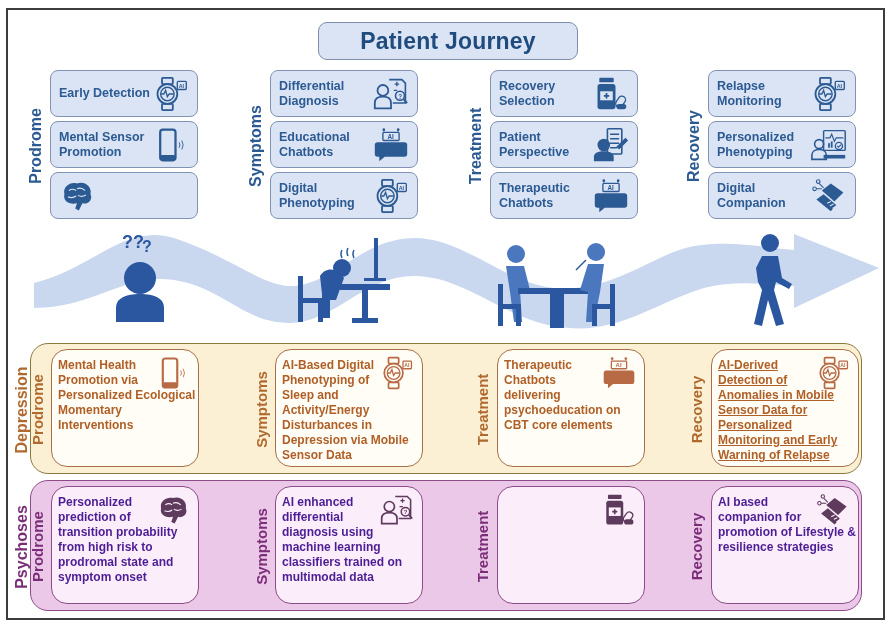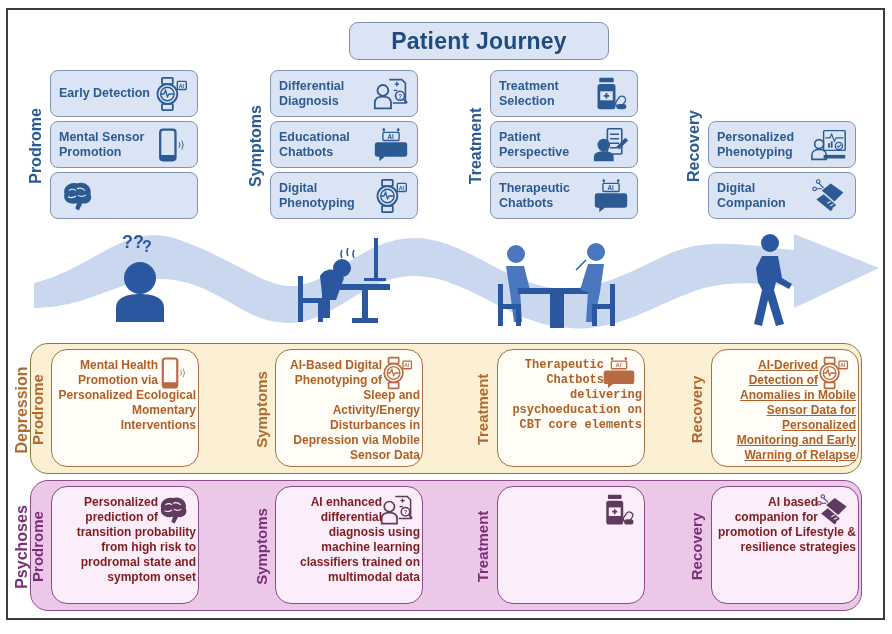--- a/index.html
+++ b/index.html
@@ -7,21 +7,21 @@
   body { font-family: "Liberation Sans", "DejaVu Sans", sans-serif; position: relative; }
 
   .frame {
     position: absolute; left: 6px; top: 8px; width: 879px; height: 612px;
     border: 2px solid #3c3c3c; background: #ffffff;
   }
 
   .title-box {
     position: absolute; left: 318px; top: 22px; width: 260px; height: 38px;
     background: #dbe4f4; border: 1.5px solid #7f8fb0; border-radius: 9px;
-    display: flex; align-items: center; justify-content: center; margin-left: 31px;
+    display: flex; align-items: center; justify-content: center;
   }
   .title-text { color: #1f4b7e; font-weight: bold; font-size: 23px; letter-spacing: 0.2px; }
 
   
   .stage { position: absolute; top: 70px; width: 160px; height: 152px; }
   .stage-label {
     position: absolute; left: -27px; top: 0; width: 26px; height: 152px;
     display: flex; align-items: center; justify-content: center;
   }
   .stage-label span {
@@ -59,24 +59,24 @@
   .psy-color { color: #7b2e78; }
 
   .sub-label {
     position: absolute; width: 24px; height: 120px;
     display: flex; align-items: center; justify-content: center;
   }
   .sub-label span { display: block; transform: rotate(-90deg); white-space: nowrap; font-weight: bold; font-size: 15px; }
 
   .dcard {
     position: absolute; width: 148px; height: 118px; border-radius: 16px;
-    padding: 8px 2px 6px 6px; font-weight: bold; font-size: 12px; line-height: 15px; text-align: right;
+    padding: 8px 2px 6px 6px; font-weight: bold; font-size: 12px; line-height: 15px;
   }
   .dcard-dep { background: #fffdf5; border: 1.5px solid #a87048; color: #b05f26; }
-  .dcard-psy { background: #fbeefa; border: 1.5px solid #8d4b8a; color: #7f1d1d; }
+  .dcard-psy { background: #fbeefa; border: 1.5px solid #8d4b8a; color: #4c1d95; }
   .dcard .dico { position: absolute; right: 8px; top: 6px; width: 34px; height: 34px; }
   .dcard .dico svg { width: 34px; height: 34px; }
   .dcard .txt { position: relative; }
 </style>
 </head>
 <body>
 
 <div class="frame"></div>
 
 <div class="title-box">
@@ -165,21 +165,21 @@
             <text x="28.5" y="13.5" font-size="6" font-weight="bold" fill="#2c5a93" font-family="Liberation Sans, sans-serif">AI</text>
           </svg>
         </span>
       </div>
     </div>
     <div class="stage" style="left: 490px;">
       <div class="stage-label">
         <span>Treatment</span>
       </div>
       <div class="stage-card" style="top:0px">
-        <span class="lbl">Treatment Selection</span>
+        <span class="lbl">Recovery Selection</span>
         <span class="ico">
           <svg viewBox="0 0 40 40">
             <rect x="7" y="2" width="16" height="5" rx="1" fill="#2c5a93"></rect>
             <rect x="5" y="9" width="20" height="28" rx="3" fill="#2c5a93"></rect>
             <rect x="8" y="17" width="14" height="10" fill="#dbe4f4"></rect>
             <path d="M15,19 v6 M12,22 h6" stroke="#2c5a93" stroke-width="2"></path>
             <rect x="27" y="22" width="8" height="13" rx="4" transform="rotate(35 31 28)" fill="none" stroke="#2c5a93" stroke-width="1.5"></rect>
             <rect x="26" y="31" width="11" height="6" rx="3" fill="#2c5a93"></rect>
           </svg>
         </span>
@@ -206,20 +206,34 @@
             <circle cx="12" cy="20" r="7" fill="#2c5a93"></circle>
             <path d="M1,38 L1,33 C1,29 6,27 12,27 C18,27 23,29 23,33 L23,38 Z" fill="#2c5a93"></path>
             <path d="M26,22 l10,-10 l3,3 l-10,10 z" fill="#2c5a93"></path>
           </svg>
         </span>
       </div>
     </div>
     <div class="stage" style="left: 708px;">
       <div class="stage-label">
         <span>Recovery</span>
+      </div>
+      <div class="stage-card" style="top:0px">
+        <span class="lbl">Relapse Monitoring</span>
+        <span class="ico">
+          <svg viewBox="0 0 40 40">
+            <rect x="10" y="2" width="12" height="7" rx="1" fill="none" stroke="#2c5a93" stroke-width="2"></rect>
+            <rect x="10" y="31" width="12" height="7" rx="1" fill="none" stroke="#2c5a93" stroke-width="2"></rect>
+            <circle cx="16" cy="20" r="11" fill="#dbe4f4" stroke="#2c5a93" stroke-width="2"></circle>
+            <circle cx="16" cy="20" r="7.5" fill="none" stroke="#2c5a93" stroke-width="1.5"></circle>
+            <path d="M9,20 h3 l2,-4 l2,7 l2,-3 h5" stroke="#2c5a93" stroke-width="1.5" fill="none"></path>
+            <rect x="27" y="6" width="10" height="9" rx="1" fill="#dbe4f4" stroke="#2c5a93" stroke-width="1.5"></rect>
+            <text x="28.5" y="13.5" font-size="6" font-weight="bold" fill="#2c5a93" font-family="Liberation Sans, sans-serif">AI</text>
+          </svg>
+        </span>
       </div>
       <div class="stage-card" style="top:51px">
         <span class="lbl">Personalized Phenotyping</span>
         <span class="ico">
           <svg viewBox="0 0 40 40">
             <rect x="14" y="4" width="24" height="22" rx="1" fill="#dbe4f4" stroke="#2c5a93" stroke-width="1.6"></rect>
             <path d="M16,12 h5 l2,-4 l3,8 l2,-4 h8" stroke="#2c5a93" stroke-width="1.3" fill="none"></path>
             <rect x="19" y="18" width="2" height="5" fill="#2c5a93"></rect>
             <rect x="22" y="16" width="2" height="7" fill="#2c5a93"></rect>
             <circle cx="31" cy="21" r="4" fill="none" stroke="#2c5a93" stroke-width="1.5"></circle>
@@ -328,21 +342,21 @@
       </div>
       <div class="dcard dcard-dep" style="left:466px; top:5px">
         <div class="dico"><svg viewBox="0 0 40 40">
             <path d="M12,5 v-2 M28,5 v-2" stroke="#b86a45" stroke-width="1.5"></path>
             <circle cx="12" cy="3" r="1.5" fill="#b86a45"></circle>
             <circle cx="28" cy="3" r="1.5" fill="#b86a45"></circle>
             <rect x="11" y="6" width="18" height="9" rx="1" fill="#fffdf5" stroke="#b86a45" stroke-width="1.5"></rect>
             <text x="16" y="13.5" font-size="7" font-weight="bold" fill="#b86a45" font-family="Liberation Sans, sans-serif">AI</text>
             <path d="M5,17 h30 a3,3 0 0 1 3,3 v10 a3,3 0 0 1 -3,3 h-22 l-6,5 v-5 h-2 a3,3 0 0 1 -3,-3 v-10 a3,3 0 0 1 3,-3 z" fill="#b86a45"></path>
           </svg></div>
-        <div class="txt" style="shape-outside: none; font-family: Liberation Mono, monospace;"><span style="float: right; width: 38px; height: 30px;"></span>Therapeutic Chatbots delivering psychoeducation on CBT core elements</div>
+        <div class="txt" style="shape-outside: none;"><span style="float: right; width: 38px; height: 30px;"></span>Therapeutic Chatbots delivering psychoeducation on CBT core elements</div>
       </div>
       <div class="sub-label" style="left:654px; top:5px">
         <span class="dep-color">Recovery</span>
       </div>
       <div class="dcard dcard-dep" style="left:680px; top:5px">
         <div class="dico"><svg viewBox="0 0 40 40">
             <rect x="10" y="2" width="12" height="7" rx="1" fill="none" stroke="#b86a45" stroke-width="2"></rect>
             <rect x="10" y="31" width="12" height="7" rx="1" fill="none" stroke="#b86a45" stroke-width="2"></rect>
             <circle cx="16" cy="20" r="11" fill="#fffdf5" stroke="#b86a45" stroke-width="2"></circle>
             <circle cx="16" cy="20" r="7.5" fill="none" stroke="#b86a45" stroke-width="1.5"></circle>

